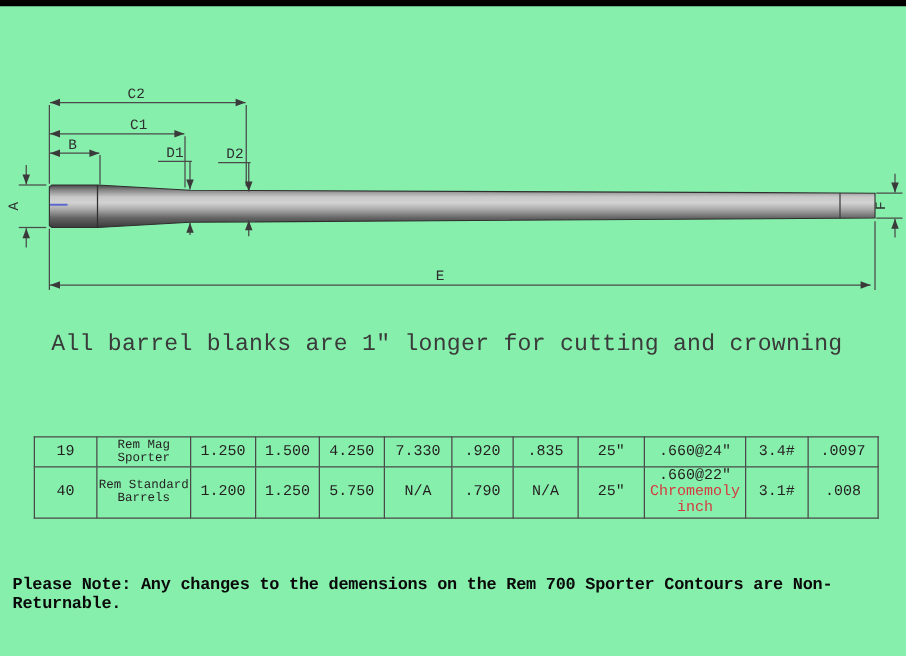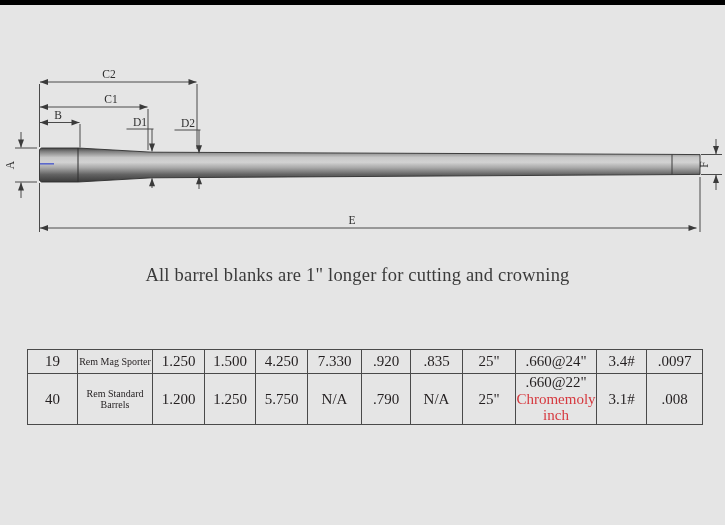--- a/index.html
+++ b/index.html
@@ -1,29 +1,29 @@
 <!DOCTYPE html>
 <html><head>
 <meta charset="utf-8">
 <style>
   html,body{margin:0;padding:0;background:#fff;}
-  .page{position:relative;width:725px;height:525px;background:#e5e5e5;overflow:hidden;
-        font-family:Liberation Serif, serif;color:#231f20;}
+  .page{position:relative;width:725px;height:525px;background:#86efac;overflow:hidden;
+        font-family:Liberation Mono, monospace;color:#231f20;}
   .topbar{position:absolute;left:0;top:0;width:725px;height:5px;background:#000;}
   .diagram{position:absolute;left:0;top:0;width:725px;height:250px;}
   .heading{position:absolute;left:0;top:265px;width:715px;text-align:center;
            font-size:18.5px;color:#3a3a3a;letter-spacing:.2px;}
   table.spec{position:absolute;left:27px;top:349px;border-collapse:collapse;table-layout:fixed;
              font-size:10px;line-height:1.1;text-align:center;color:#231f20;}
   table.spec td,table.spec th{border:1px solid #4a4a4a;padding:0;font-weight:normal;
              vertical-align:middle;overflow:hidden;}
   tr.hdr{height:34px;}
   tr.r19{height:24px;}
   tr.r20{height:38px;}
-  td.num{font-size:15px;}
+  td.num{font-size:12px;}
   .red{color:#d6393f;}
   .note-bold{position:absolute;left:10px;top:461px;width:712px;font-weight:bold;
              font-size:13.5px;letter-spacing:-.2px;color:#0a0a0a;}
   .note-reg{position:absolute;left:5px;top:492px;width:715px;
             font-size:12.5px;letter-spacing:-.2px;color:#2b2b2b;}
   .dimtxt{font-size:11.5px;fill:#2e2e2e;}
 </style>
 </head>
 <body>
 
@@ -136,13 +136,14 @@
       <td class="num">
         <div>.660@22"</div>
         <div class="red">Chromemoly inch</div>
       </td>
       <td class="num">3.1#</td>
       <td class="num">.008</td>
     </tr>
   </tbody>
     </table>
 
+  <div class="note-bold">Please Note: Any changes to the demensions on the Rem 700 Sporter Contours are Non-Returnable.</div>
 </div>
 
 </body></html>

